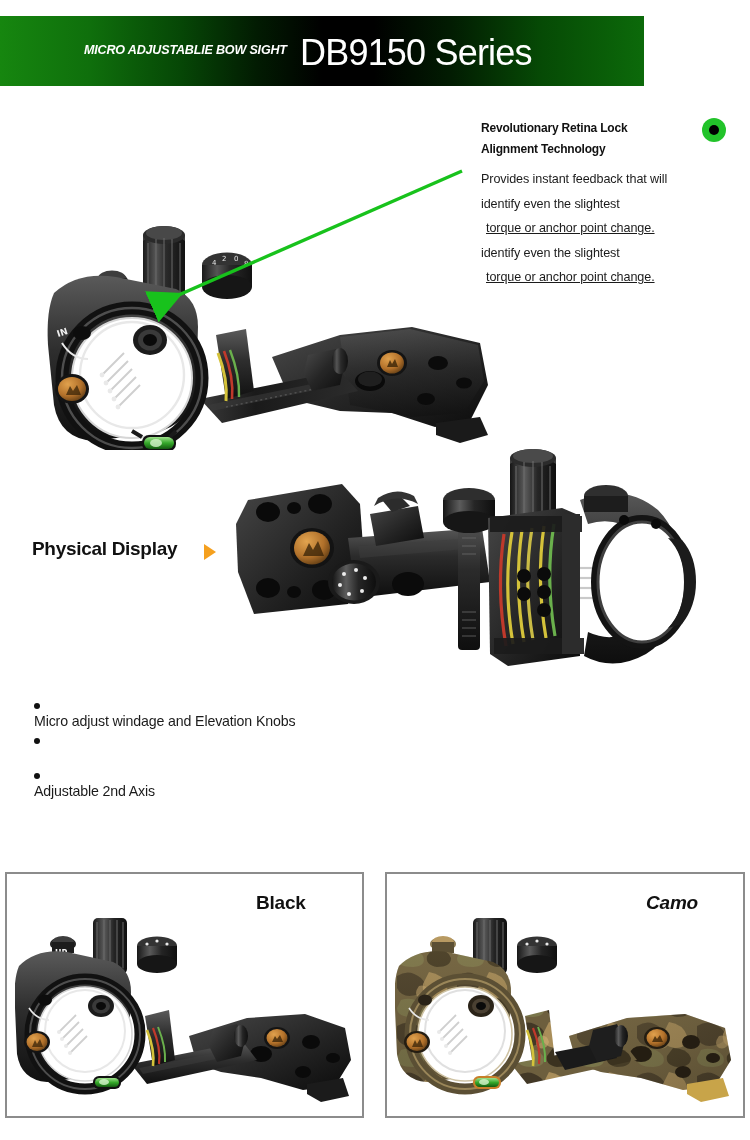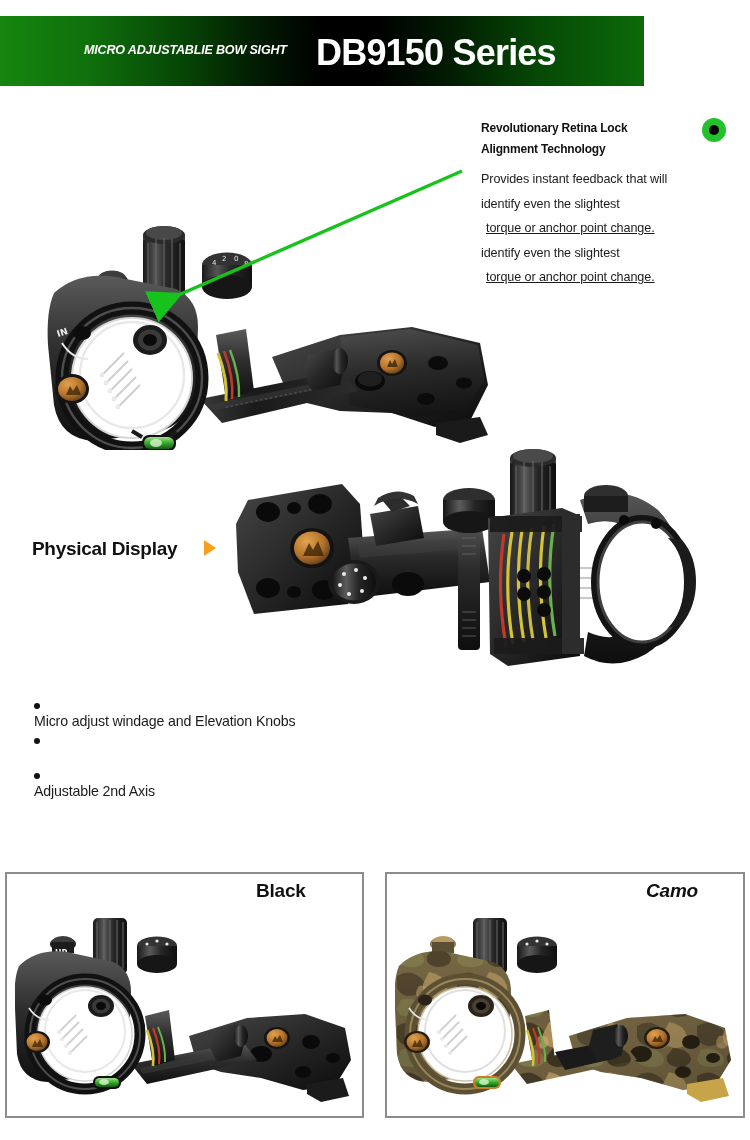--- a/index.html
+++ b/index.html
@@ -21,22 +21,22 @@
     overflow:hidden;
   }
   .banner-sub {
     position:absolute; left:84px; top:26px;
     font-size:13.5px; font-style:italic; font-weight:bold;
     color:#ffffff; letter-spacing:-0.2px;
     transform:scaleX(0.93); transform-origin:left center;
     white-space:nowrap;
   }
   .banner-title {
-    position:absolute; left:316px; top:16px;
-    font-size:36px; font-weight:bold; color:#ffffff;
+    position:absolute; left:300px; top:16px;
+    font-size:36px; font-weight:normal; color:#ffffff;
     letter-spacing:-0.8px; white-space:nowrap;
   }
 
   
   .callout { position:absolute; left:481px; top:118px; width:230px; }
   .callout-title {
     font-size:12px; font-weight:600; color:#111; line-height:21px;
     letter-spacing:-0.2px;
   }
   .callout-body { margin-top:7px; }
@@ -57,21 +57,21 @@
     display:block;
   }
 
   
   .pointer { position:absolute; left:0; top:0; width:750px; height:1140px;
              pointer-events:none; }
 
   
   .phys-label {
     position:absolute; left:32px; top:538px;
-    display:flex; align-items:flex-start; gap:27px;
+    display:flex; align-items:flex-end; gap:27px;
   }
   .phys-label .txt {
     font-size:19px; font-weight:600; color:#111; letter-spacing:-0.3px;
   }
   .tri {
     width:0; height:0;
     border-left:12px solid #f5a01e;
     border-top:8px solid transparent;
     border-bottom:8px solid transparent;
     margin-top:2px;
@@ -87,21 +87,21 @@
   .feat-text { font-size:14.2px; color:#1b1b1b; letter-spacing:-0.15px; }
 
   
   .panel {
     position:absolute; top:872px; height:246px;
     border:2px solid #8c8c8c; background:#fff; overflow:hidden;
   }
   .panel.left  { left:5px;   width:359px; }
   .panel.right { left:385px; width:360px;font-style:italic; }
   .panel-label {
-    position:absolute; top:6px; font-size:19px; font-weight:bold;
+    position:absolute; top:18px; font-size:19px; font-weight:bold;
     color:#111; letter-spacing:-0.2px;
   }
   .panel.left  .panel-label { left:249px; }
   .panel.right .panel-label { left:259px; }
 
   
   .stage { position:absolute; }
   .stage svg { display:block; }
 </style>
 </head>

